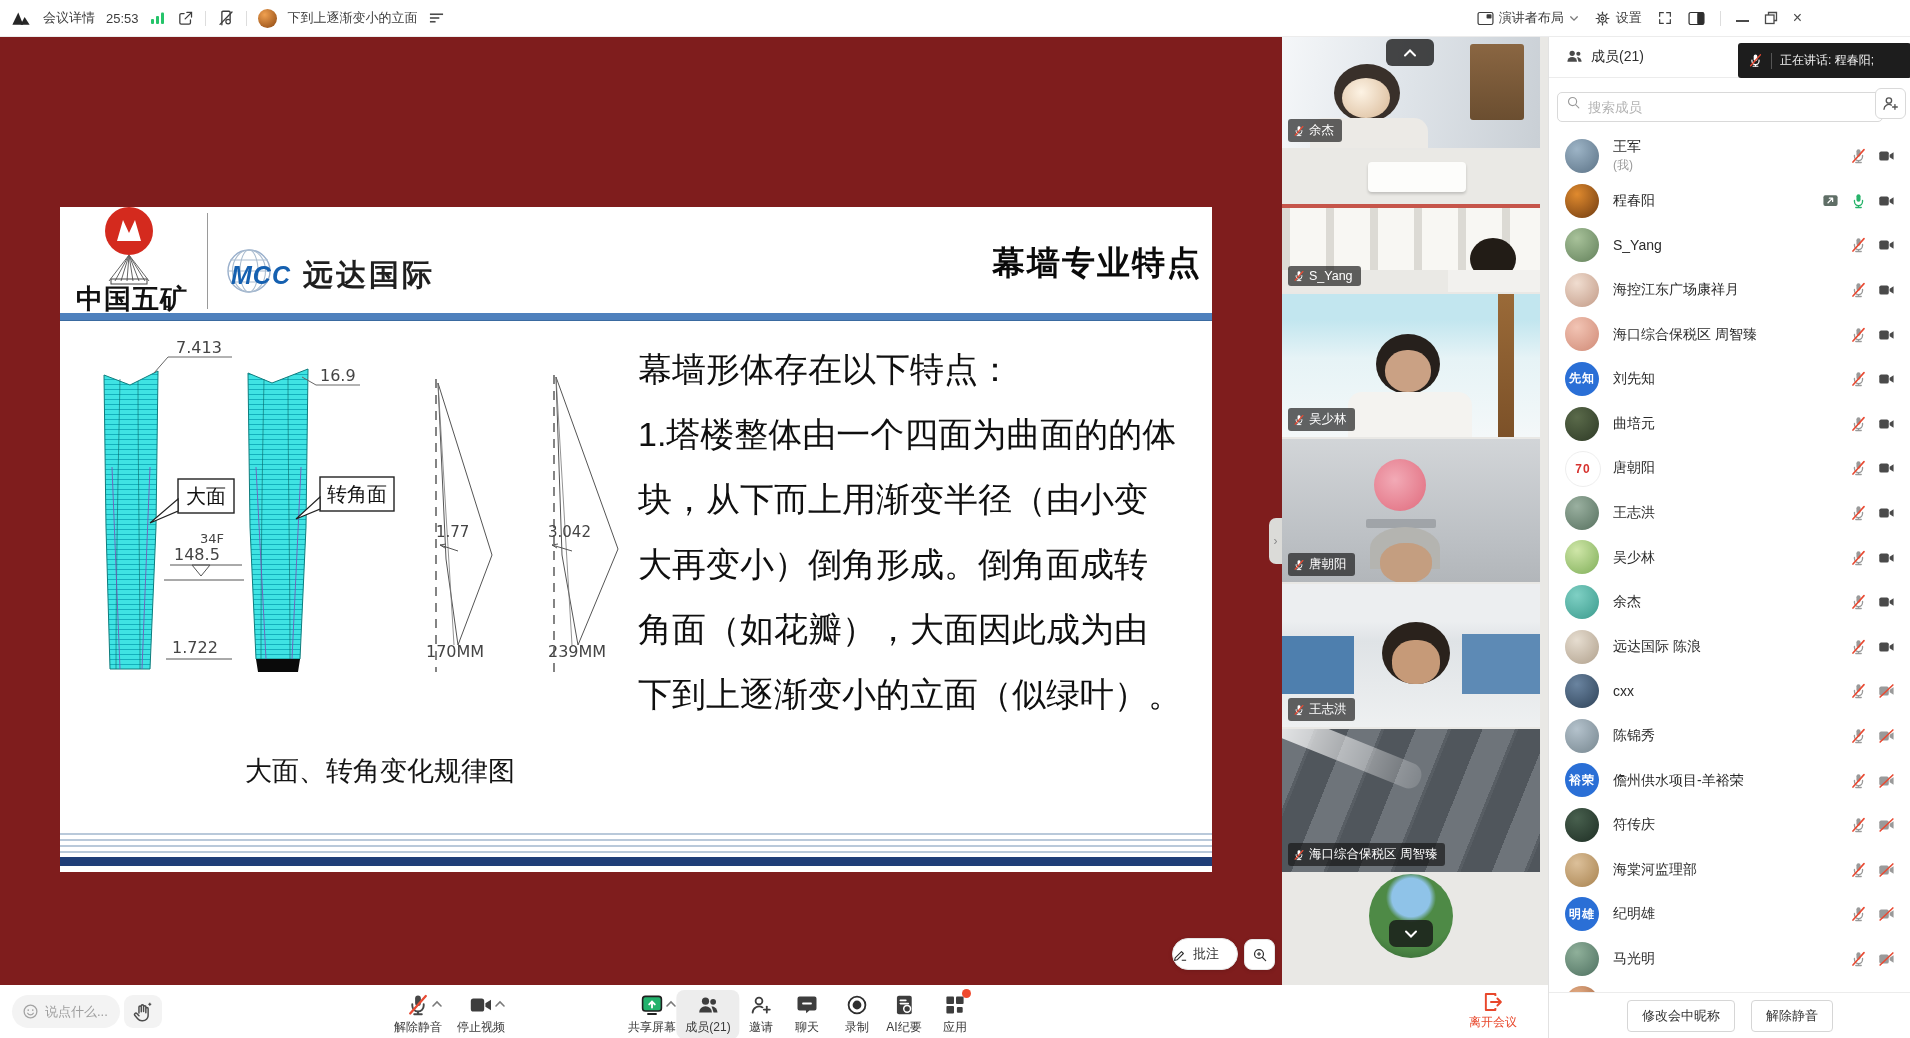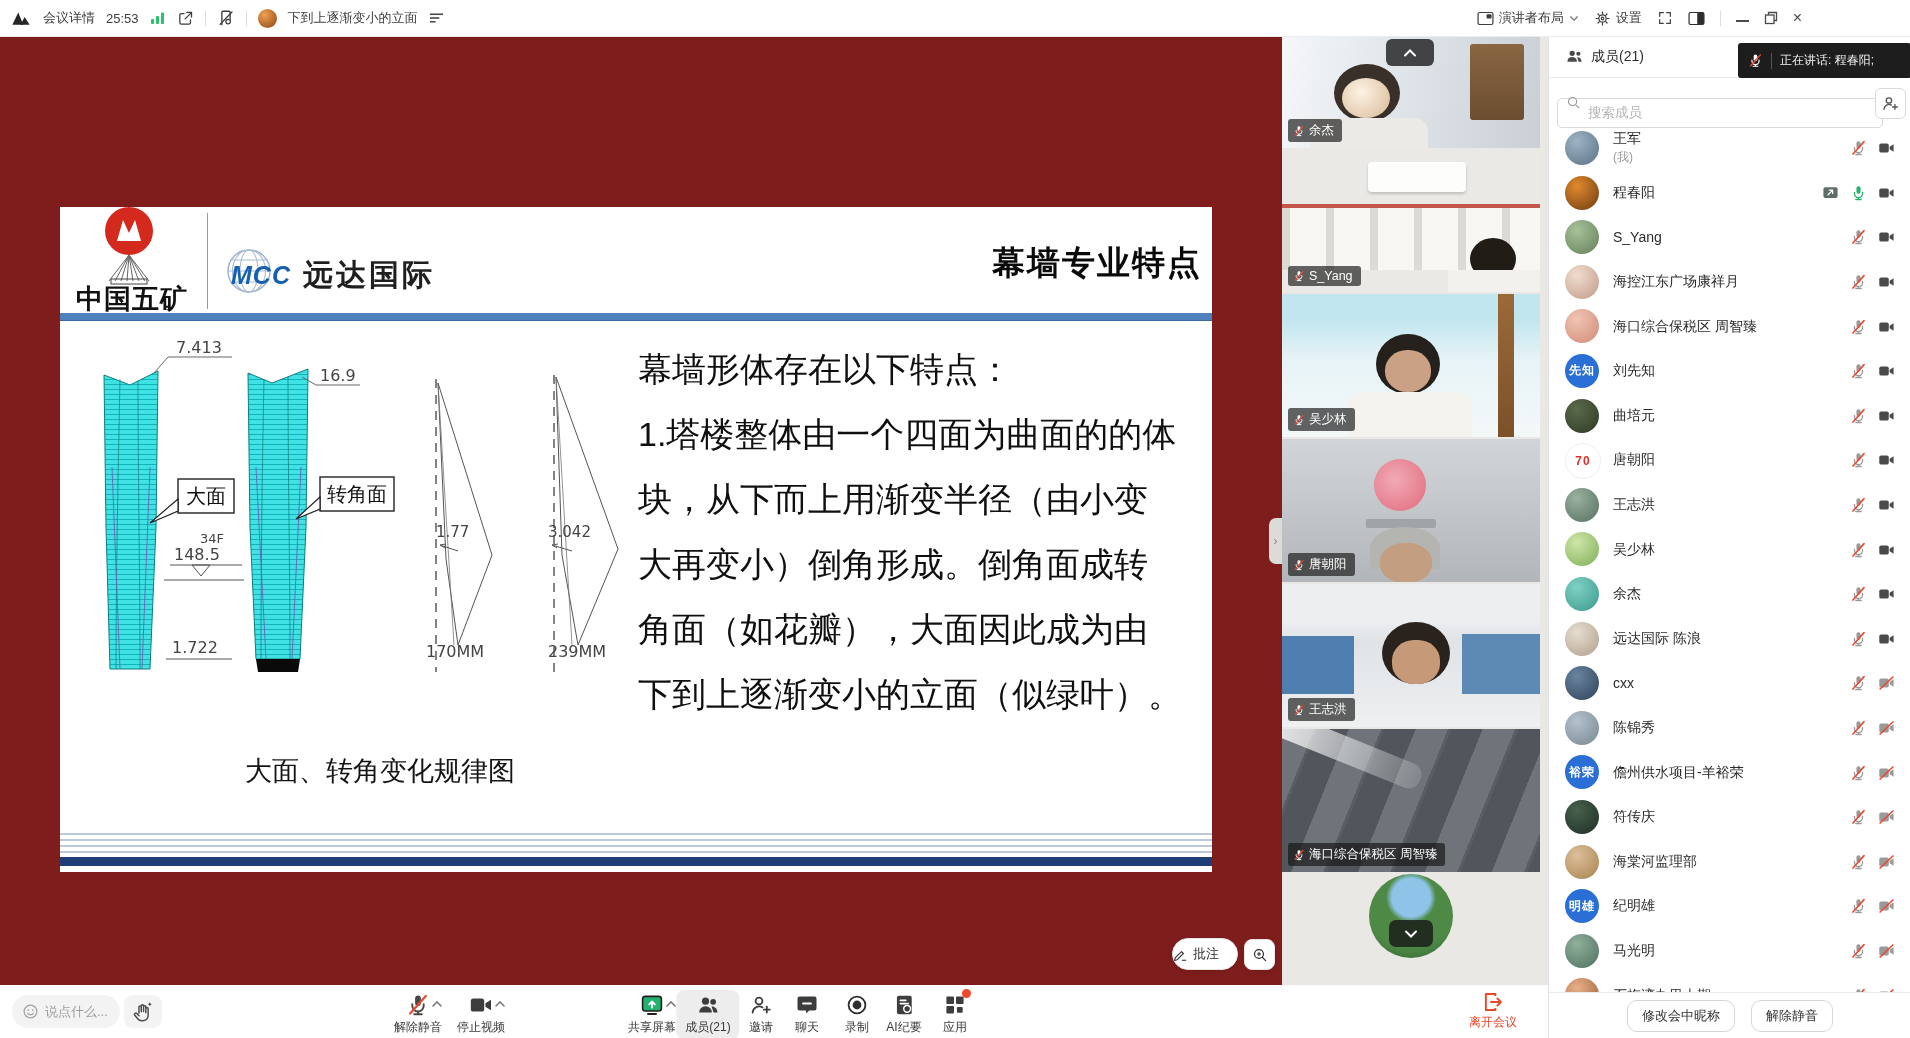--- a/index.html
+++ b/index.html
@@ -100,35 +100,35 @@
   .leave-btn .lbl{font-size:12px;color:#e8472b;white-space:nowrap}
 
   
   .panel{position:absolute;left:1548px;top:36px;width:362px;height:1002px;background:#fff;border-left:1px solid #e2e2e2}
   .panel-header{position:absolute;left:0;top:0;width:100%;height:42px;border-bottom:1px solid #ececec;display:flex;align-items:center;gap:7px;padding-left:16px;box-sizing:border-box}
   .panel-title{font-size:14px;color:#2e2e2e}
   .speak-tip{position:absolute;left:189px;top:7px;width:173px;height:35px;background:#1d1d1d;border-radius:3px;display:flex;align-items:center;gap:8px;padding-left:10px;box-sizing:border-box;z-index:45}
   .speak-tip .sep{width:1px;height:16px;background:#555}
   .speak-tip .t{font-size:12px;color:#f2f2f2;white-space:nowrap}
   .search-row{position:absolute;left:0;top:50px;width:100%;height:38px}
-  .search-input{position:absolute;left:8px;top:12px;width:286px;height:28px;border:1px solid #d9d9d9;border-radius:5px;
-                font-size:13.5px;color:#333;padding:0 8px 0 30px;outline:none;background:#fff;font-family:Liberation Mono, monospace}
+  .search-input{position:absolute;left:8px;top:6px;width:286px;height:28px;border:1px solid #d9d9d9;border-radius:5px;
+                font-size:13.5px;color:#333;padding:0 8px 0 30px;outline:none;background:#fff;font-family:Liberation Sans, sans-serif}
   .search-input::placeholder{color:#b3b3b3}
   .search-ic{position:absolute;left:17px;top:9px;pointer-events:none}
   .addmem-btn{position:absolute;left:326px;top:2px;width:29px;height:29px;border:1px solid #d9d9d9;border-radius:6px;display:flex;align-items:center;justify-content:center;background:#fff}
-  .member-list{position:absolute;left:0;top:90px;width:100%;height:866px;overflow:hidden}
+  .member-list{position:absolute;left:0;top:98px;width:100%;height:866px;overflow:hidden}
   .m-row{position:relative;height:44.6px;display:flex;align-items:center}
   .m-avatar{position:absolute;left:16px;top:5px;width:34px;height:34px;border-radius:50%;display:flex;align-items:center;justify-content:center;overflow:hidden}
   .m-avatar .at{font-size:12px;font-weight:bold;color:#fff;letter-spacing:1px}
   .m-name-wrap{position:absolute;left:64px;top:50%;transform:translateY(-50%);max-width:216px}
   .m-name{font-size:14px;color:#2b2b2b;white-space:nowrap;overflow:hidden;text-overflow:ellipsis}
   .m-sub{font-size:12px;color:#9a9a9a;margin-top:1px}
   .row-icons{position:absolute;right:16px;top:50%;transform:translateY(-50%);display:flex;gap:11px;align-items:center}
   .panel-footer{position:absolute;left:0;top:956px;width:100%;height:46px;border-top:1px solid #ececec;display:flex;align-items:center;justify-content:center;gap:16px;background:#fff}
-  .pf-btn{border:1px solid #d6d6d6;border-radius:10px;background:#fff;font-size:13px;color:#333;padding:6px 14px;font-family:inherit}
+  .pf-btn{border:1px solid #d6d6d6;border-radius:4px;background:#fff;font-size:13px;color:#333;padding:6px 14px;font-family:inherit}
 </style>
 </head>
 <body>
 
 <div class="topbar">
   <div class="tb-left">
     <span>
         <svg width="22" height="20" viewBox="0 0 24 22">
           <path d="M2.5 18.5 9 5l5.5 13.5z" fill="#262626"></path>
           <path d="M11.5 18.5 16 10l5.5 8.5z" fill="#262626"></path>

